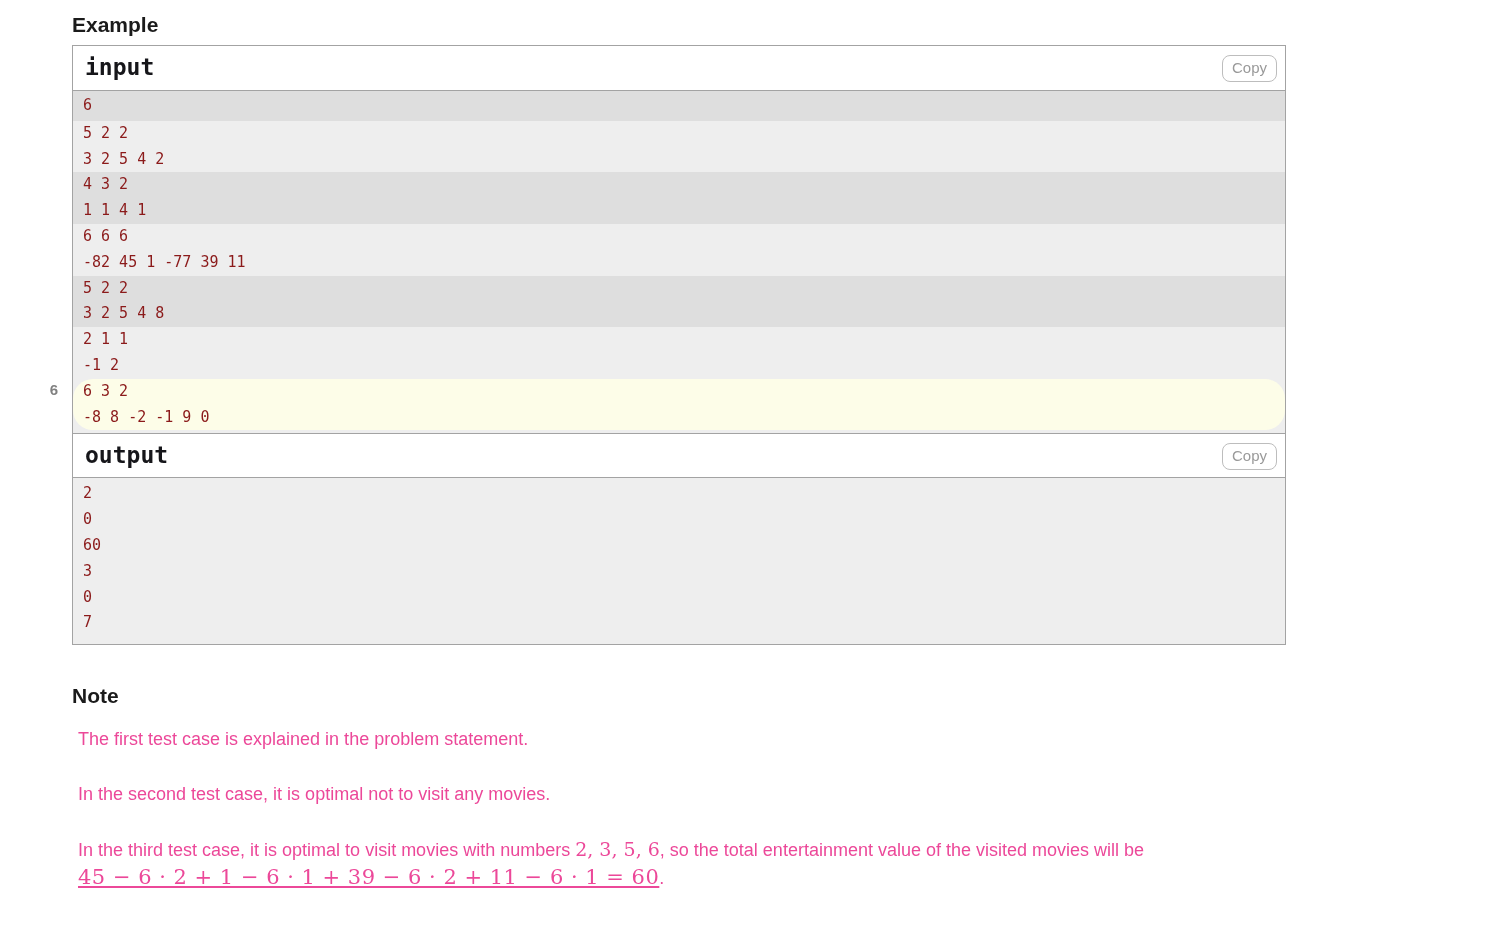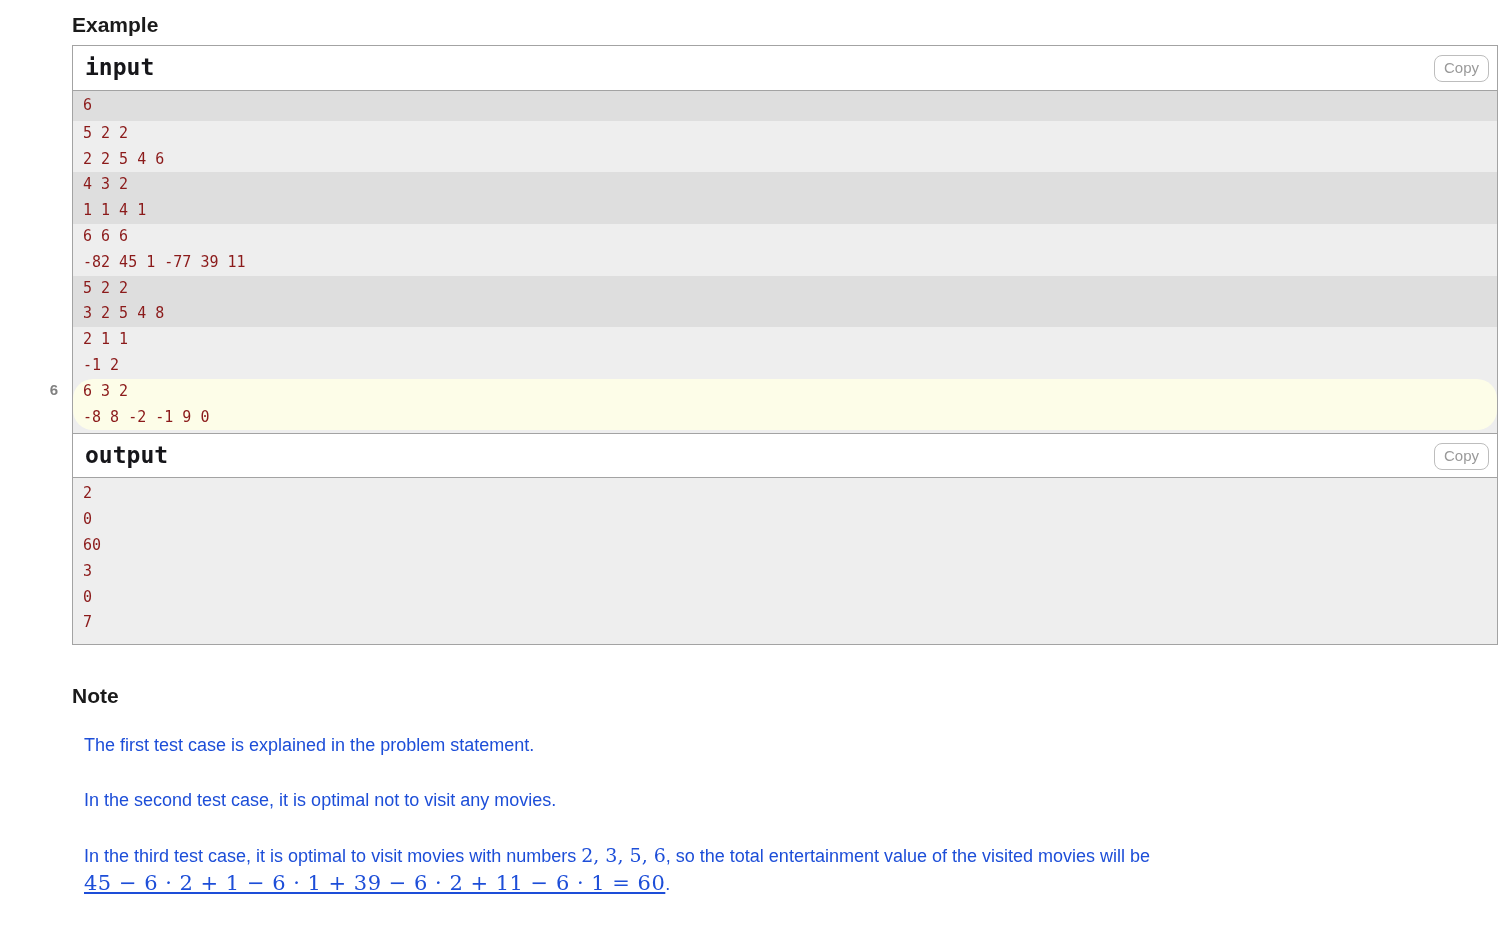--- a/index.html
+++ b/index.html
@@ -40,21 +40,21 @@
     position: absolute;
     left: 72px;
     top: 684px;
   }
 
   
   .example-box {
     position: absolute;
     left: 72px;
     top: 45px;
-    width: 1426px;
+    width: 1214px;
     border: 1px solid #a3a3a3;
     box-sizing: border-box;
     background: #6d28d9;
   }
 
   .io-header {
     position: relative;
     height: 45px;
     border-bottom: 1px solid #a3a3a3;
     background: #ffffff;
@@ -136,22 +136,22 @@
     width: 14px;
   }
 
   
   .note-para {
     position: absolute;
     left: 72px;
     font-family: "Liberation Sans", sans-serif;
     font-size: 18px;
     line-height: 27px;
-    color: #1d4ed8;
-    margin: 12px;
+    color: #ec4899;
+    margin: 6px;
     width: 1400px;
   }
   #note-p1 { top: 720px; }
   #note-p2 { top: 775px; }
   #note-p3 { top: 830px; }
 
   .mathy {
     font-family: "DejaVu Serif", "Liberation Serif", serif;
     font-size: 19px;
   }
@@ -175,21 +175,21 @@
       <span class="io-title">input</span>
       <button class="copy-btn">Copy</button>
     </div>
 
     <div class="io-pane" id="input-pane">
         <div class="io-group shade-a">
           <div class="io-line">6</div>
         </div>
         <div class="io-group shade-b">
           <div class="io-line">5 2 2</div>
-          <div class="io-line">2 2 5 4 6</div>
+          <div class="io-line">3 2 5 4 2</div>
         </div>
         <div class="io-group shade-a">
           <div class="io-line">4 3 2</div>
           <div class="io-line">1 1 4 1</div>
         </div>
         <div class="io-group shade-b">
           <div class="io-line">6 6 6</div>
           <div class="io-line">-82 45 1 -77 39 11</div>
         </div>
         <div class="io-group shade-a">

